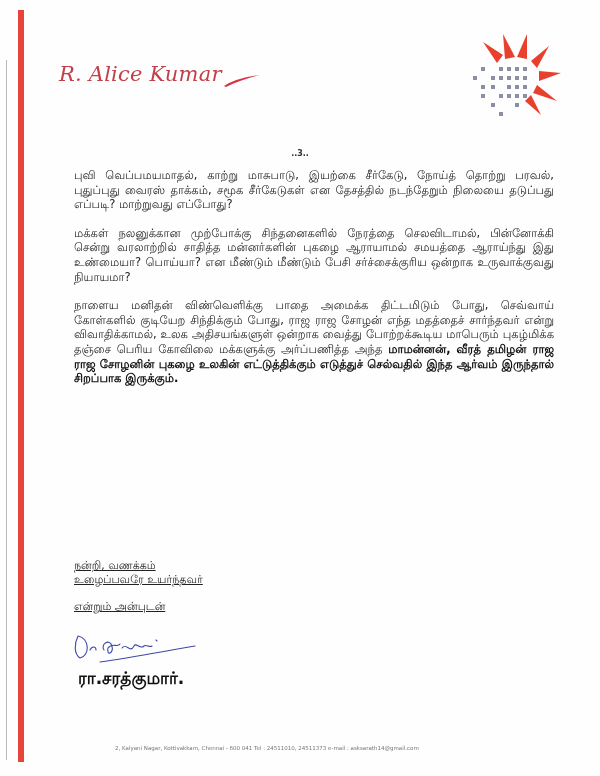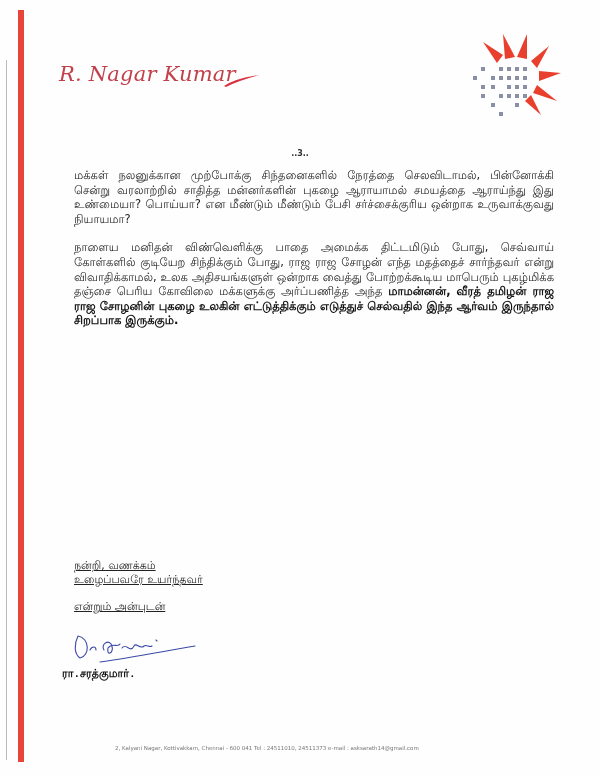--- a/index.html
+++ b/index.html
@@ -86,43 +86,42 @@
       text-decoration: underline;
     }
     .closing .gap { height: 13px; }
     .signature {
       position: absolute;
       left: 70px;
       top: 628px;
     }
     .signer-name {
       position: absolute;
-      left: 62px;
+      left: 78px;
       top: 668px;
-      font-size: 11px;
+      font-size: 17px;
       font-weight: bold;
       color: #111;
-      font-family: Liberation Mono, monospace;
     }
     .footer-address {
       position: absolute;
       left: 115px;
       top: 745px;
       font-size: 5.5px;
       color: #777;
       white-space: nowrap;
     }
   </style>
 </head>
 <body>
 
 <div class="gray-edge"></div>
 <div class="red-bar"></div>
 
-<div class="brand-name">R. Nagar Kumar</div>
+<div class="brand-name">R. Alice Kumar</div>
 <svg class="brand-swoosh" width="40" height="14" viewBox="0 0 40 14">
   <path d="M2 12 Q 14 4 38 1 Q 18 6 4 13 Z" fill="#d9313e"></path>
 </svg>
 
 <svg class="logo" width="100" height="95" viewBox="0 0 100 95">
 
   <g fill="#e9402e">
     <polygon points="18,17 32,38 38,30"></polygon>
     <polygon points="38,9 40,34 50,32"></polygon>
     <polygon points="62,9 52,32 62,34"></polygon>
@@ -156,20 +155,21 @@
     <rect x="58" y="69" width="4" height="4"></rect>
     <rect x="26" y="78" width="4" height="4"></rect>
     <rect x="50" y="78" width="4" height="4"></rect>
     <rect x="34" y="87" width="4" height="4"></rect>
   </g>
 </svg>
 
 <div class="page-number">..3..</div>
 
 <div class="content">
+  <p class="para">புவி வெப்பமயமாதல், காற்று மாசுபாடு, இயற்கை சீர்கேடு, நோய்த் தொற்று பரவல், புதுப்புது வைரஸ் தாக்கம், சமூக சீர்கேடுகள் என தேசத்தில் நடந்தேறும் நிலையை தடுப்பது எப்படி? மாற்றுவது எப்போது?</p>
   <p class="para">மக்கள் நலனுக்கான முற்போக்கு சிந்தனைகளில் நேரத்தை செலவிடாமல், பின்னோக்கி சென்று வரலாற்றில் சாதித்த மன்னர்களின் புகழை ஆராயாமல் சமயத்தை ஆராய்ந்து இது உண்மையா? பொய்யா? என மீண்டும் மீண்டும் பேசி  சர்ச்சைக்குரிய ஒன்றாக உருவாக்குவது நியாயமா?</p>
   <p class="para"><span>நாளைய மனிதன் விண்வெளிக்கு பாதை அமைக்க திட்டமிடும் போது, செவ்வாய் கோள்களில் குடியேற சிந்திக்கும் போது, ராஜ ராஜ சோழன் எந்த மதத்தைச் சார்ந்தவர் என்று விவாதிக்காமல், உலக அதிசயங்களுள் ஒன்றாக வைத்து போற்றக்கூடிய மாபெரும் புகழ்மிக்க தஞ்சை பெரிய கோவிலை மக்களுக்கு அர்ப்பணித்த அந்த </span><b>மாமன்னன், வீரத் தமிழன் ராஜ ராஜ சோழனின்  புகழை உலகின் எட்டுத்திக்கும் எடுத்துச் செல்வதில் இந்த ஆர்வம் இருந்தால் சிறப்பாக இருக்கும்.</b></p>
 </div>
 
 <div class="closing">
   <div>நன்றி, வணக்கம்</div>
   <div>உழைப்பவரே உயர்ந்தவர்</div>
   <div class="gap"></div>
   <div>என்றும் அன்புடன்</div>
 </div>

